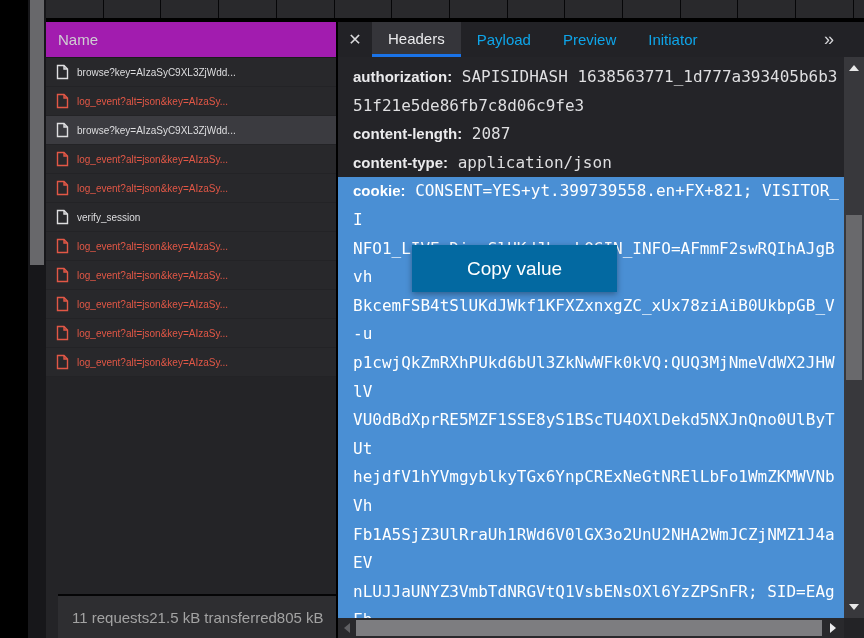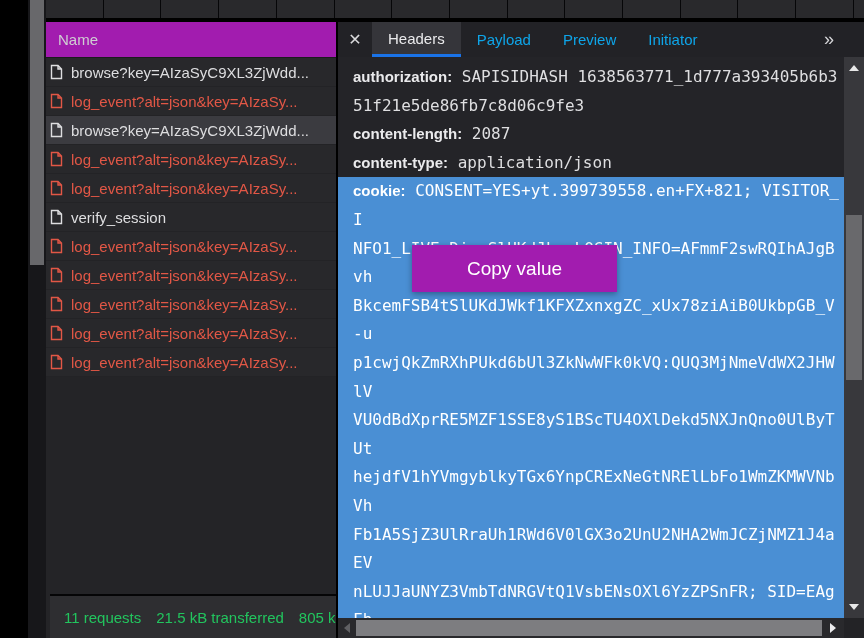--- a/index.html
+++ b/index.html
@@ -11,29 +11,29 @@
   .edge-thumb{position:absolute;left:2px;top:0;width:14px;height:265px;background:#68686b;}
 
   
   .top-strip{position:absolute;left:46px;top:0;width:818px;height:18px;
     background:repeating-linear-gradient(to right,#29292c 0 56.7px,#060608 56.7px 57.7px);}
 
   
   .left-panel{position:absolute;left:46px;top:22px;width:290px;height:616px;background:#242427;overflow:hidden;}
   .col-header{height:35px;line-height:35px;background:#a21caf;border-bottom:1px solid #1b1b1d;
     color:#cfcfd2;font-size:15px;padding-left:12px;}
-  .req-row{height:28px;display:flex;align-items:center;gap:8px;padding-left:4px;
-    background:#28282b;border-bottom:1px solid #232326;font-size:15px;white-space:nowrap;overflow:hidden;cursor:default;}
+  .req-row{height:28px;display:flex;align-items:center;gap:8px;padding-left:10px;
+    background:#28282b;border-bottom:1px solid #232326;font-size:10px;white-space:nowrap;overflow:hidden;cursor:default;}
   .req-row.white{color:#dedee0;}
   .req-row.red{color:#e25746;}
   .req-row.selected{background:#3b3b40;}
   .doc-icon{flex:0 0 auto;display:block;}
-  .status-bar{position:absolute;left:4px;bottom:0;width:100%;height:44px;background:#2e2e31;
-    border-top:2px solid #050506;display:flex;align-items:center;gap:15px;padding-left:14px;
-    color:#22c55e;font-size:15px;white-space:nowrap;overflow:hidden;box-sizing:border-box;}
+  .status-bar{position:absolute;left:12px;bottom:0;width:100%;height:44px;background:#2e2e31;
+    border-top:2px solid #050506;display:flex;align-items:center;padding-left:14px;
+    color:#a3a3a3;font-size:15px;white-space:nowrap;overflow:hidden;box-sizing:border-box;}
 
   
   .right-panel{position:absolute;left:338px;top:22px;width:526px;height:616px;background:#242428;}
   .tab-bar{height:35px;background:#222226;display:flex;align-items:stretch;}
   .close-btn{width:34px;display:flex;align-items:center;justify-content:center;
     color:#dadadc;font-size:16px;cursor:pointer;}
   .tab{display:flex;align-items:center;padding:0 16px;color:#0ea5e9;font-size:15px;cursor:pointer;}
   .tab.selected{background:#35353a;color:#eaeaec;border-bottom:3px solid #1a73e8;padding-bottom:0;}
   .more-btn{margin-left:auto;margin-right:30px;display:flex;align-items:center;
     color:#d5d5d8;font-size:18px;cursor:pointer;}
@@ -54,21 +54,21 @@
   .h-scroll{position:absolute;left:0;right:20px;bottom:0;height:20px;background:#29292c;}
   .h-thumb{position:absolute;left:18px;top:2px;width:466px;height:16px;background:#7d7d80;}
   .corner{position:absolute;right:0;bottom:0;width:20px;height:20px;background:#232326;}
   .tri{width:0;height:0;position:absolute;}
   .tri-up{left:5px;top:8px;border-left:5px solid transparent;border-right:5px solid transparent;border-bottom:6px solid #e8e8e8;}
   .tri-down{left:5px;bottom:8px;border-left:5px solid transparent;border-right:5px solid transparent;border-top:6px solid #e8e8e8;}
   .tri-left{left:6px;top:5px;border-top:5px solid transparent;border-bottom:5px solid transparent;border-right:6px solid #606063;}
   .tri-right{right:8px;top:5px;border-top:5px solid transparent;border-bottom:5px solid transparent;border-left:6px solid #ececee;}
 
   
-  .tooltip{position:absolute;left:412px;top:245px;width:205px;height:47px;background:#a21caf;
+  .tooltip{position:absolute;left:412px;top:245px;width:205px;height:47px;background:#0369a1;
     color:#fff;font-size:19px;display:flex;align-items:center;justify-content:center;
     box-shadow:0 2px 6px rgba(0,0,0,.35);z-index:10;}
 </style>
 </head>
 <body>
 
 <div class="stage">
 
   <div class="edge-scrollbar">
     <div class="edge-thumb"></div>

